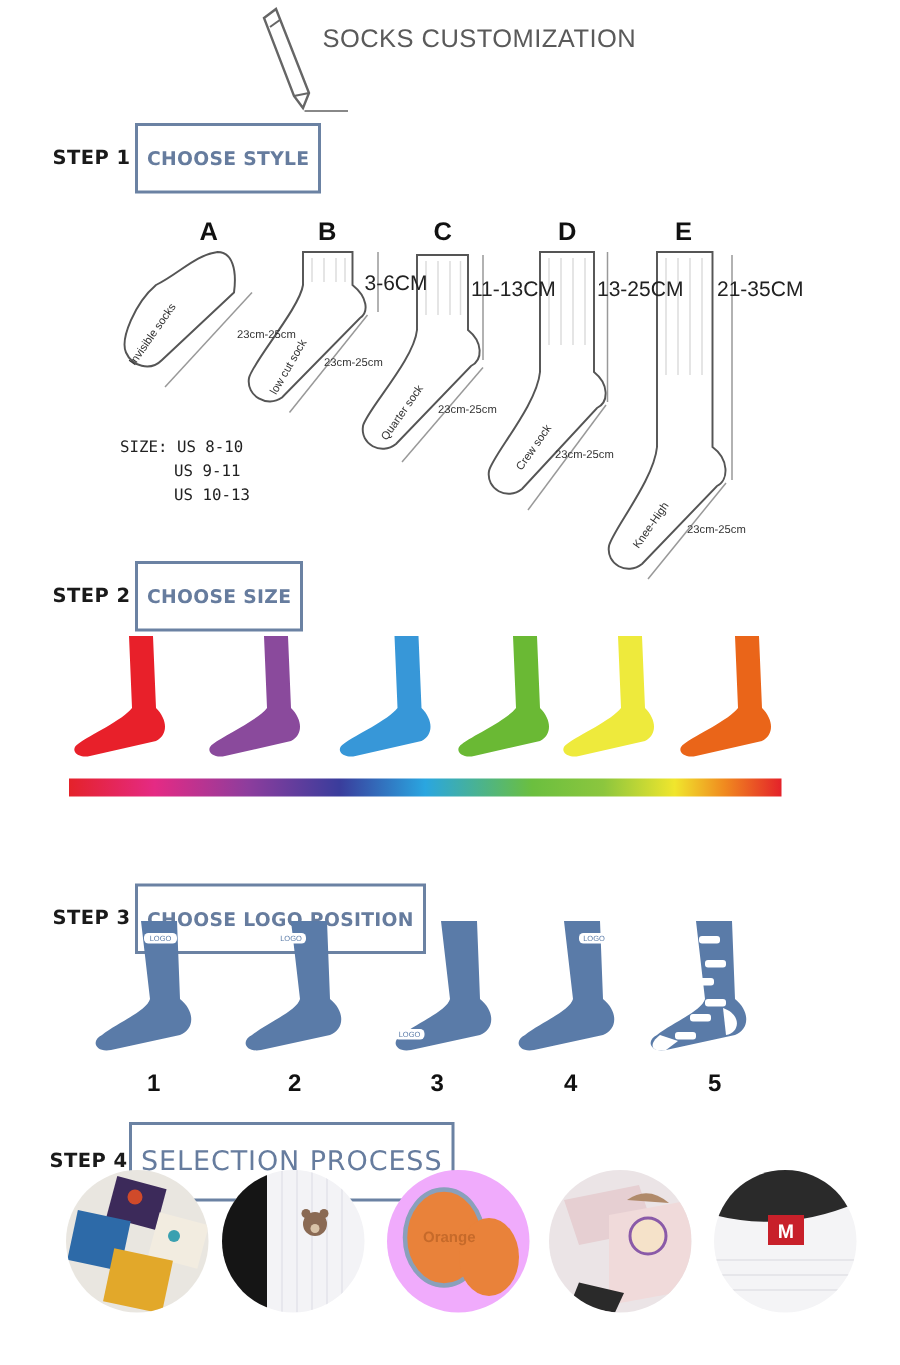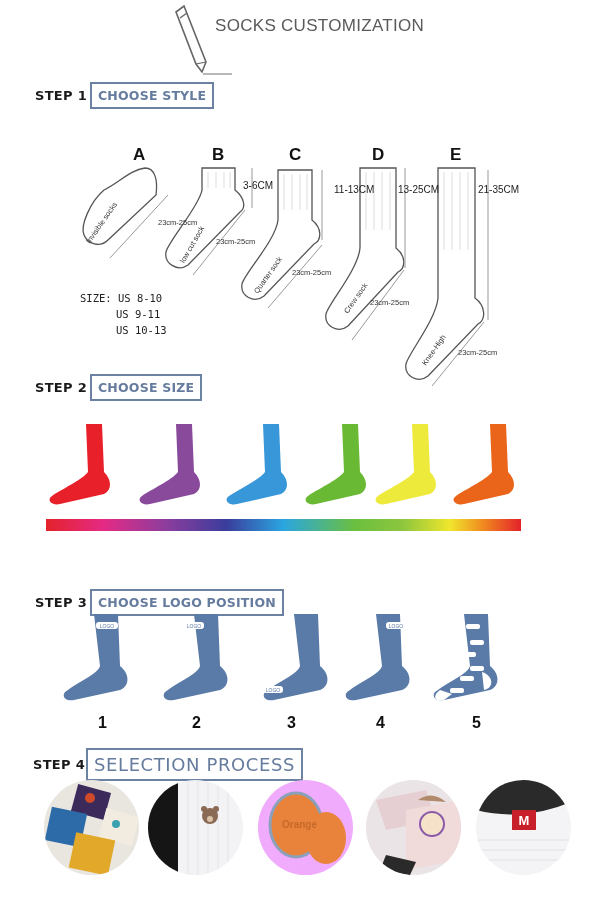--- a/index.html
+++ b/index.html
@@ -7,27 +7,27 @@
   body { position: relative; font-family: "DejaVu Sans", sans-serif; color: #222; }
 
   .header { position: absolute; left: 170px; top: 0; width: 330px; height: 75px; }
   .pencil { position: absolute; left: 0; top: 2px; }
   .title { position: absolute; left: 45px; top: 14px; font-family: "Liberation Sans", sans-serif;
            font-size: 17px; line-height: 24px; color: #5a5a5a; letter-spacing: 0.3px; }
 
   .step { position: absolute; left: 32px; display: flex; align-items: center; text-align: center; }
   .step-num { font-family: "DejaVu Sans", sans-serif; font-weight: bold; font-size: 13px; color: #1a1a1a;
               width: 58px; letter-spacing: 0.3px; }
-  .step-box { border: 2px solid #6b82a3; padding: 4px 6px; font-family: "DejaVu Sans", sans-serif;
+  .step-box { border: 2px solid #6b82a3; padding: 14px 6px; font-family: "DejaVu Sans", sans-serif;
               font-weight: bold; font-size: 12.5px; color: #667c9e; background: #fff; letter-spacing: 0.2px; }
   .step-box.light { font-weight: normal; font-size: 18px; letter-spacing: 0.6px; }
 
   .styles { position: absolute; left: 60px; top: 140px; width: 490px; height: 250px; }
   .style-letter { position: absolute; font-family: "Liberation Sans", sans-serif; font-weight: bold; font-size: 17px; color: #111; }
-  .dim { position: absolute; font-family: "Liberation Sans", sans-serif; font-size: 10px; color: #222; }
+  .dim { position: absolute; font-family: "Liberation Sans", sans-serif; font-size: 14px; color: #222; }
   .dim-sm { position: absolute; font-family: "Liberation Sans", sans-serif; font-size: 7.5px; color: #333; }
   .size-block { position: absolute; left: 80px; top: 290px; font-family: "DejaVu Sans Mono", monospace;
                 font-size: 10.5px; line-height: 16px; color: #222; }
   .size-block div { white-space: pre; }
 
   .colors { position: absolute; left: 40px; top: 420px; width: 500px; height: 95px; }
   .rainbow { position: absolute; left: 46px; top: 519px; width: 475px; height: 12px;
              background: linear-gradient(90deg, #e4222a 0%, #e52a84 12%, #8e3d9d 25%, #3a3d9c 38%, #2aa6e0 50%, #6bbf3f 65%, #8cc63e 75%, #f0e62d 85%, #f08a1f 92%, #e4222a 100%); }
 
   .logos { position: absolute; left: 50px; top: 610px; width: 480px; height: 130px; }
@@ -108,21 +108,21 @@
     </g>
   </svg>
 
   <span class="dim-sm" style="left:98px;top:78px;">23cm-25cm</span>
   <span class="dim-sm" style="left:156px;top:97px;">23cm-25cm</span>
   <span class="dim-sm" style="left:232px;top:128px;">23cm-25cm</span>
   <span class="dim-sm" style="left:310px;top:158px;">23cm-25cm</span>
   <span class="dim-sm" style="left:398px;top:208px;">23cm-25cm</span>
 
   <span class="dim" style="left:183px;top:40px;">3-6CM</span>
-  <span class="dim" style="left:254px;top:44px;padding-left:20px;">11-13CM</span>
+  <span class="dim" style="left:254px;top:44px;">11-13CM</span>
   <span class="dim" style="left:338px;top:44px;">13-25CM</span>
   <span class="dim" style="left:418px;top:44px;">21-35CM</span>
 
   <span class="dim-sm" style="left:24px;top:68px;transform:rotate(-55deg);transform-origin:left top;white-space:nowrap;top:100px;">Invisible socks</span>
   <span class="dim-sm" style="left:118px;top:120px;transform:rotate(-60deg);transform-origin:left top;white-space:nowrap;">low cut sock</span>
   <span class="dim-sm" style="left:192px;top:150px;transform:rotate(-55deg);transform-origin:left top;white-space:nowrap;">Quarter sock</span>
   <span class="dim-sm" style="left:282px;top:170px;transform:rotate(-55deg);transform-origin:left top;white-space:nowrap;">Crew sock</span>
   <span class="dim-sm" style="left:360px;top:222px;transform:rotate(-55deg);transform-origin:left top;white-space:nowrap;">Knee-High</span>
 </div>
 

